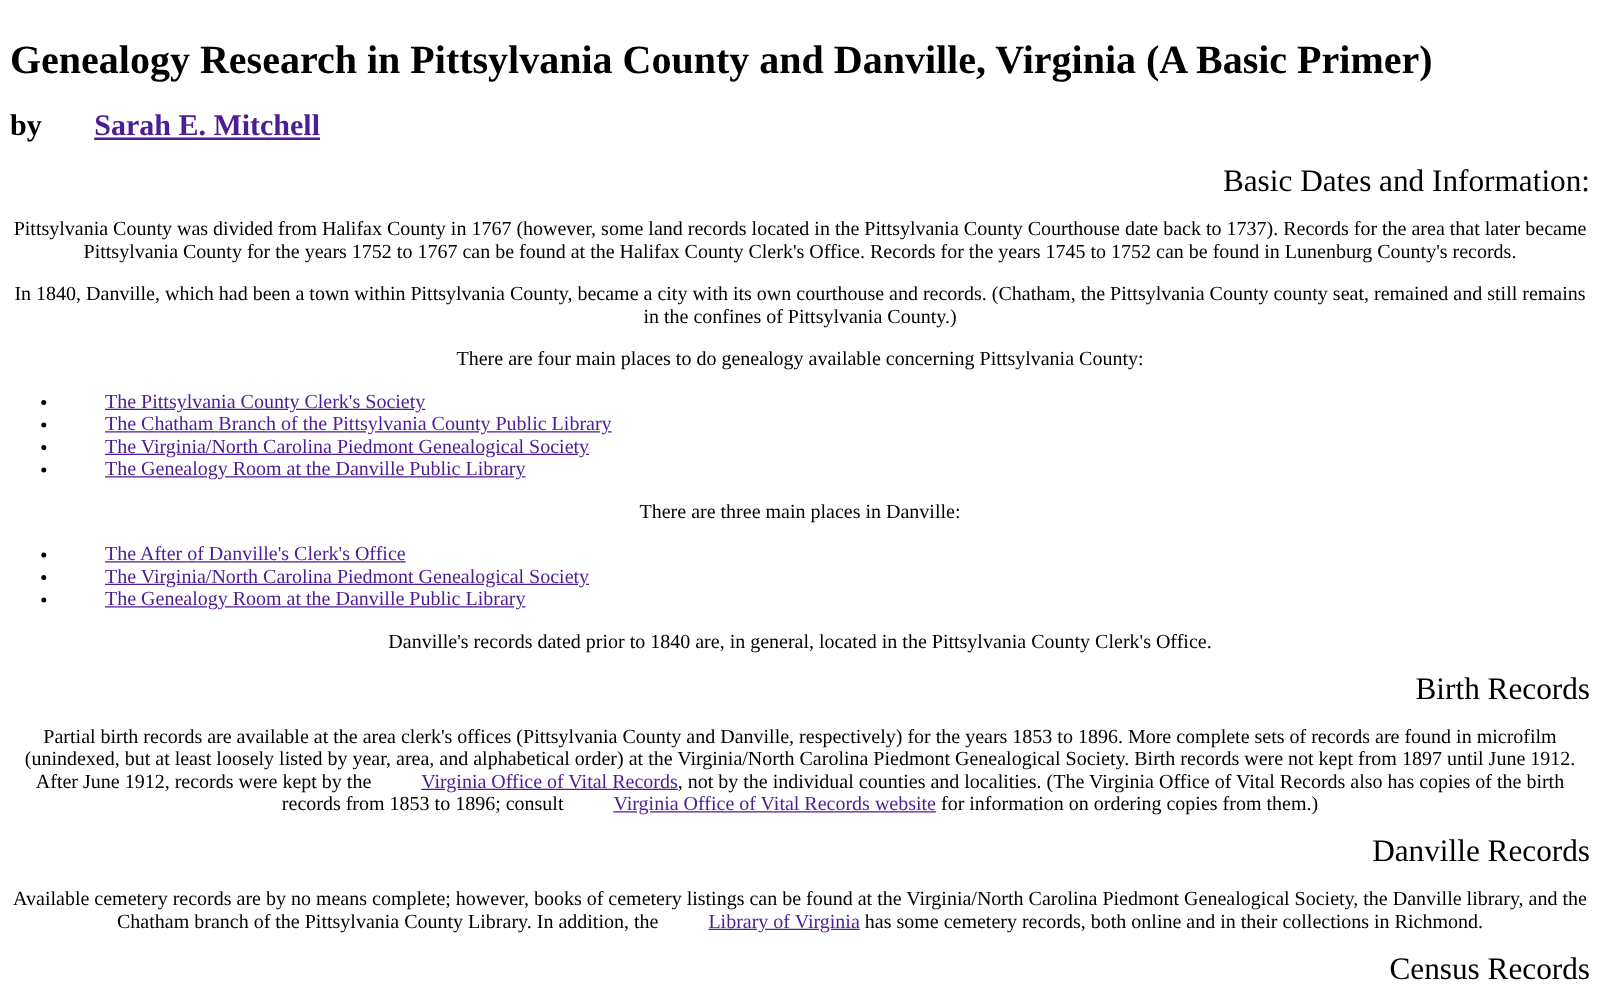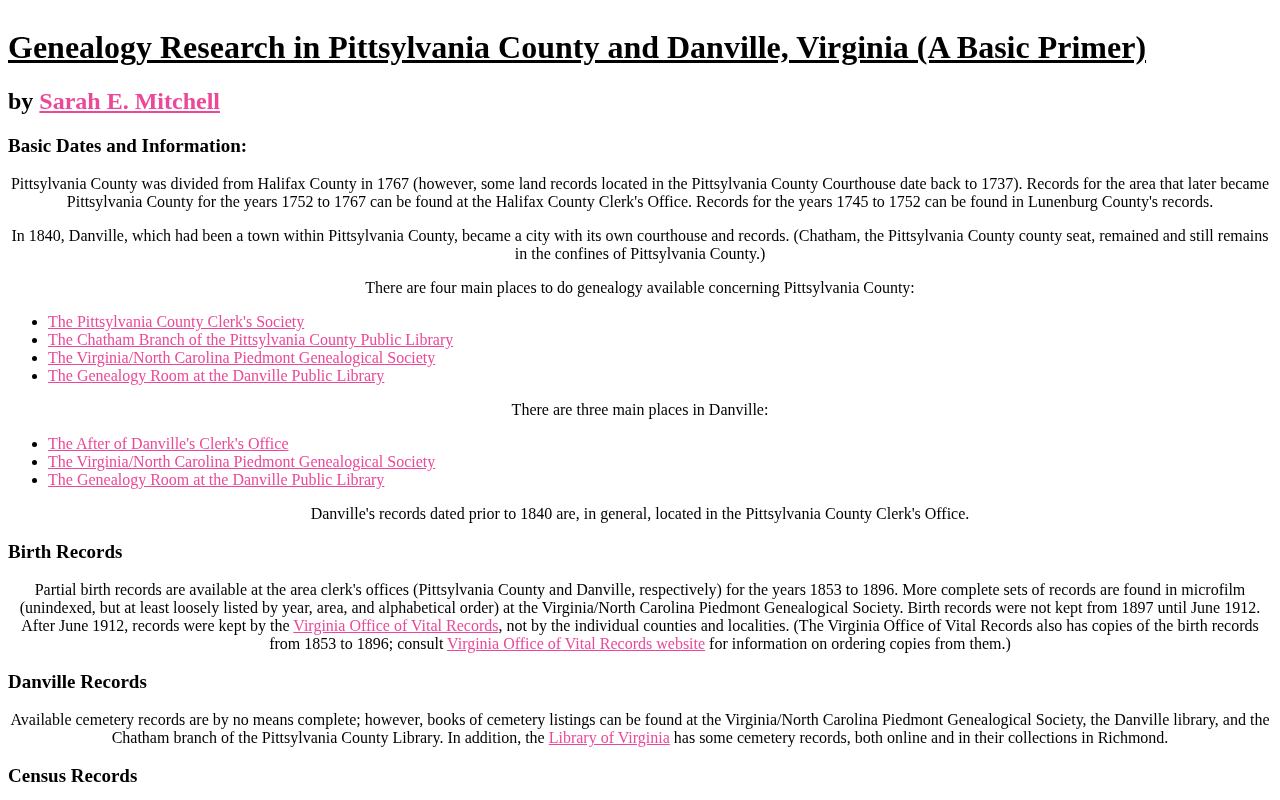--- a/index.html
+++ b/index.html
@@ -3,39 +3,39 @@
   <meta charset="utf-8">
   <style>
     html, body { margin: 0; padding: 0; background: #ffffff; }
     body {
       font-family: "Liberation Serif", "DejaVu Serif", serif;
       font-size: 16px;
       color: #000000;
       margin: 8px;
       width: 1264px;
     }
-    a { color: #ec4899; text-decoration: underline; }
+    a { color: #4c1d95; text-decoration: underline; margin-left: 36px; }
     h1 {
       font-size: 32px;
       font-weight: bold;
       margin: 21px 0 21px 0;
       line-height: 37px;
-      text-decoration: underline;
     }
     h2 {
       font-size: 24px;
       font-weight: bold;
       margin: 20px 0 20px 0;
       line-height: 28px;
     }
     h3 {
-      font-size: 19px;
-      font-weight: bold;
+      font-size: 25px;
+      font-weight: normal;
       margin: 18px 0 18px 0;
       line-height: 22px;
+      text-align: right;
     }
     p { margin: 16px 0; line-height: 18px; text-align: center; }
     ul { margin: 16px 0; padding-left: 40px; }
     li { line-height: 18px; }
   </style>
 </head>
 <body>
 
 <h1>Genealogy Research in Pittsylvania County and Danville, Virginia (A Basic Primer)</h1>
 

